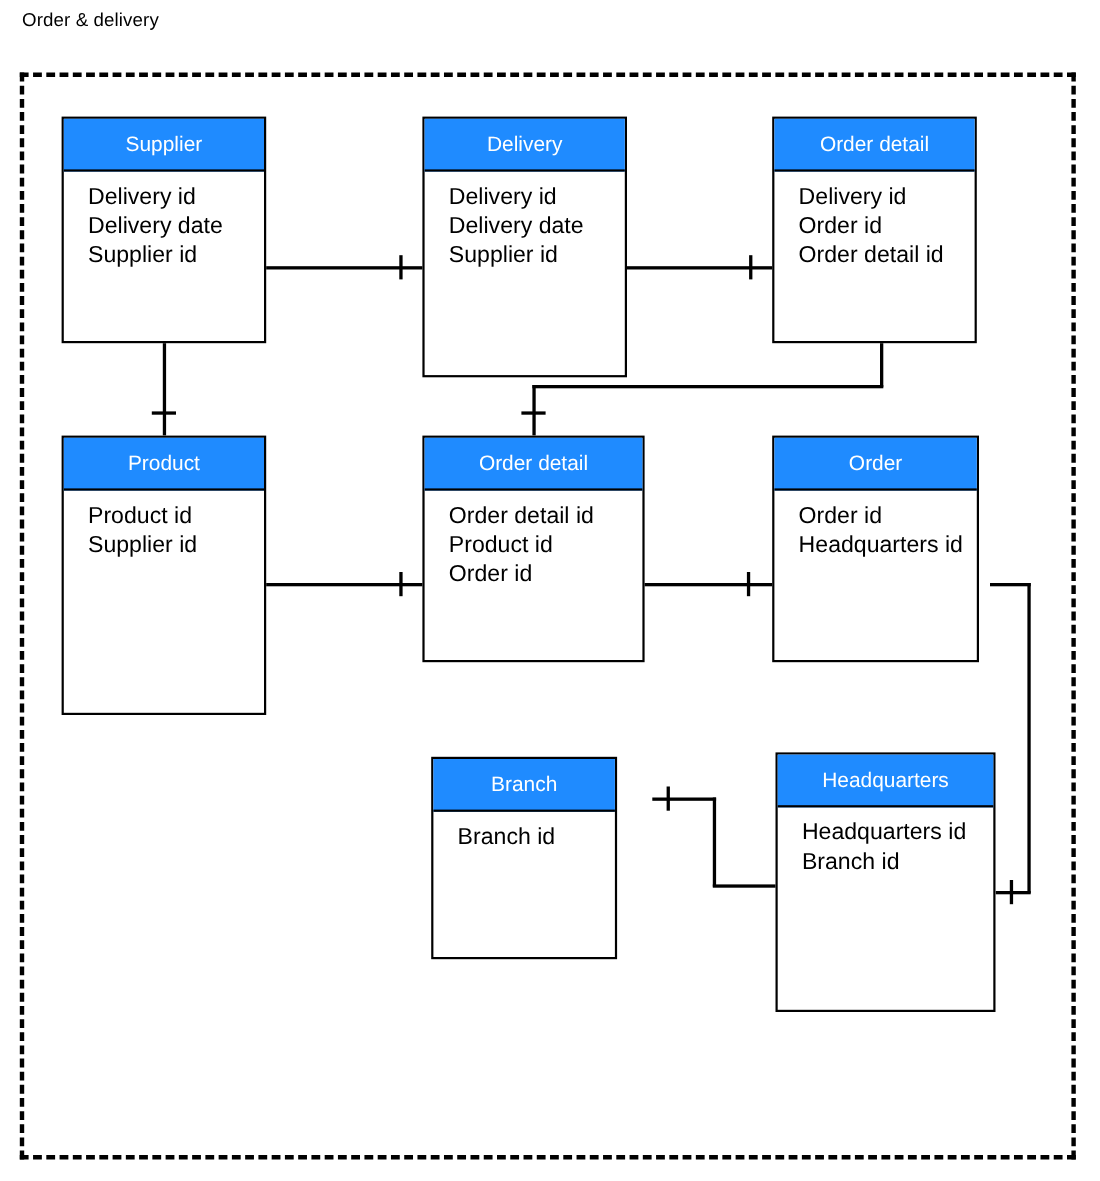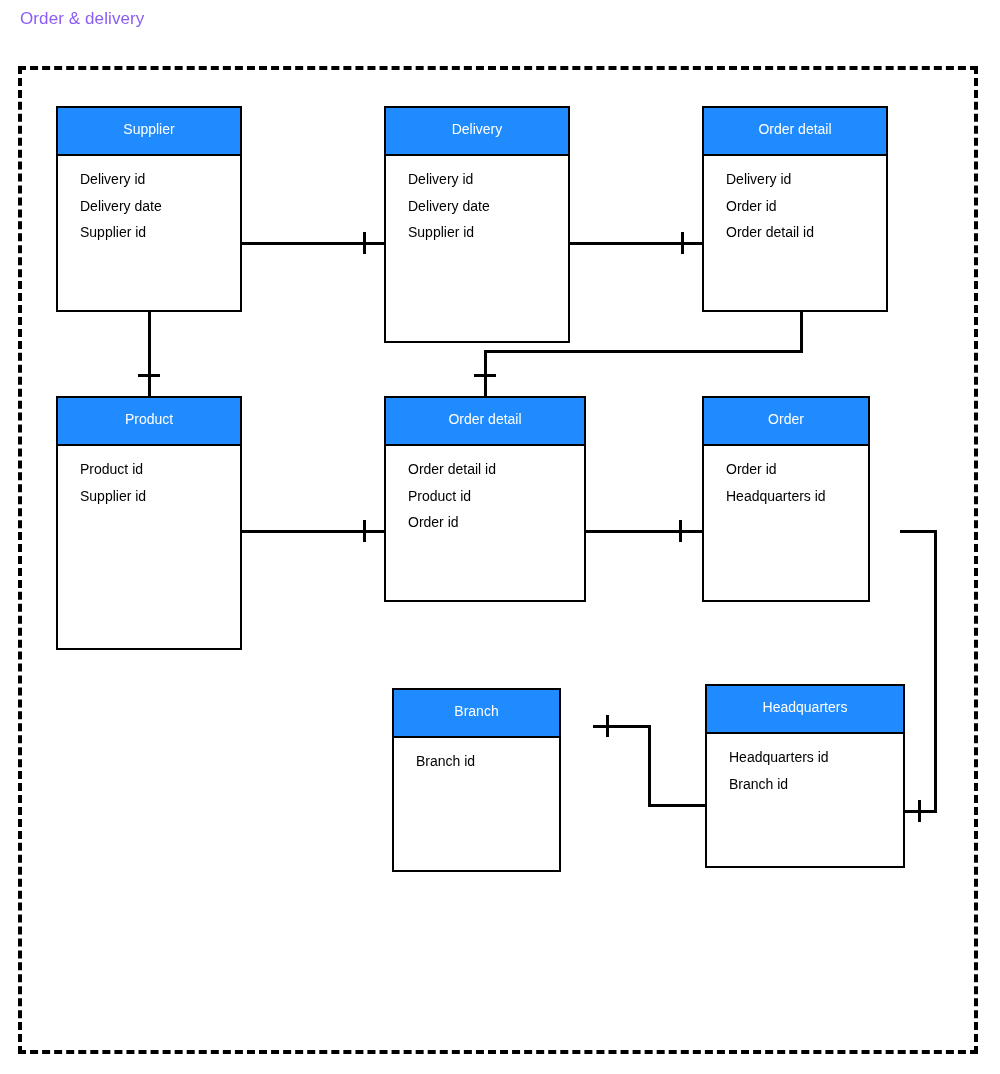--- a/index.html
+++ b/index.html
@@ -13,21 +13,21 @@
     position: relative;
     font-family: "Liberation Sans", sans-serif;
     color: #000000;
     overflow: hidden;
   }
   #page-title {
     position: absolute;
     left: 20px;
     top: 9px;
     font-size: 17px;
-    color: #8b5cf6;
+    color: #000000;
     letter-spacing: 0.1px;
   }
   #diagram-frame {
     position: absolute;
     left: 18px;
     top: 66px;
     width: 960px;
     height: 988px;
     border: 4px dashed #000000;
     box-sizing: border-box;
@@ -35,36 +35,36 @@
   .entity {
     position: absolute;
     box-sizing: border-box;
     border: 2px solid #000000;
     background: #ffffff;
     z-index: 3;
   }
   .entity-header {
     background: #1f8bff;
     color: #ffffff;
-    font-size: 14px;
+    font-size: 19px;
     text-align: center;
     line-height: 1;
     padding: 14px 4px 14px 4px;
     border-bottom: 2px solid #000000;
     box-sizing: border-box;
     height: 48px;
     white-space: nowrap;
     overflow: hidden;
   }
   .entity-body {
     padding: 10px 0 0 22px;
     box-sizing: border-box;
   }
   .attr {
-    font-size: 14px;
+    font-size: 21px;
     line-height: 26.5px;
     color: #000000;
     white-space: nowrap;
   }
   .conn {
     position: absolute;
     background: #000000;
     z-index: 1;
   }
   .h { height: 3px; }
@@ -158,34 +158,34 @@
 
 <div class="entity" style="left:384px; top:396px; width:202px; height:206px;">
   <div class="entity-header">Order detail</div>
   <div class="entity-body">
     <div class="attr">Order detail id</div>
     <div class="attr">Product id</div>
     <div class="attr">Order id</div>
   </div>
 </div>
 
-<div class="entity" style="left:702px; top:396px; width:168px; height:206px;">
+<div class="entity" style="left:702px; top:396px; width:188px; height:206px;">
   <div class="entity-header">Order</div>
   <div class="entity-body">
     <div class="attr">Order id</div>
     <div class="attr">Headquarters id</div>
   </div>
 </div>
 
 <div class="entity" style="left:392px; top:688px; width:169px; height:184px;">
   <div class="entity-header">Branch</div>
   <div class="entity-body">
     <div class="attr">Branch id</div>
   </div>
 </div>
 
-<div class="entity" style="left:705px; top:684px; width:200px; height:184px;">
+<div class="entity" style="left:705px; top:684px; width:200px; height:236px;">
   <div class="entity-header">Headquarters</div>
   <div class="entity-body">
     <div class="attr">Headquarters id</div>
     <div class="attr">Branch id</div>
   </div>
 </div>
 
 </body></html>

